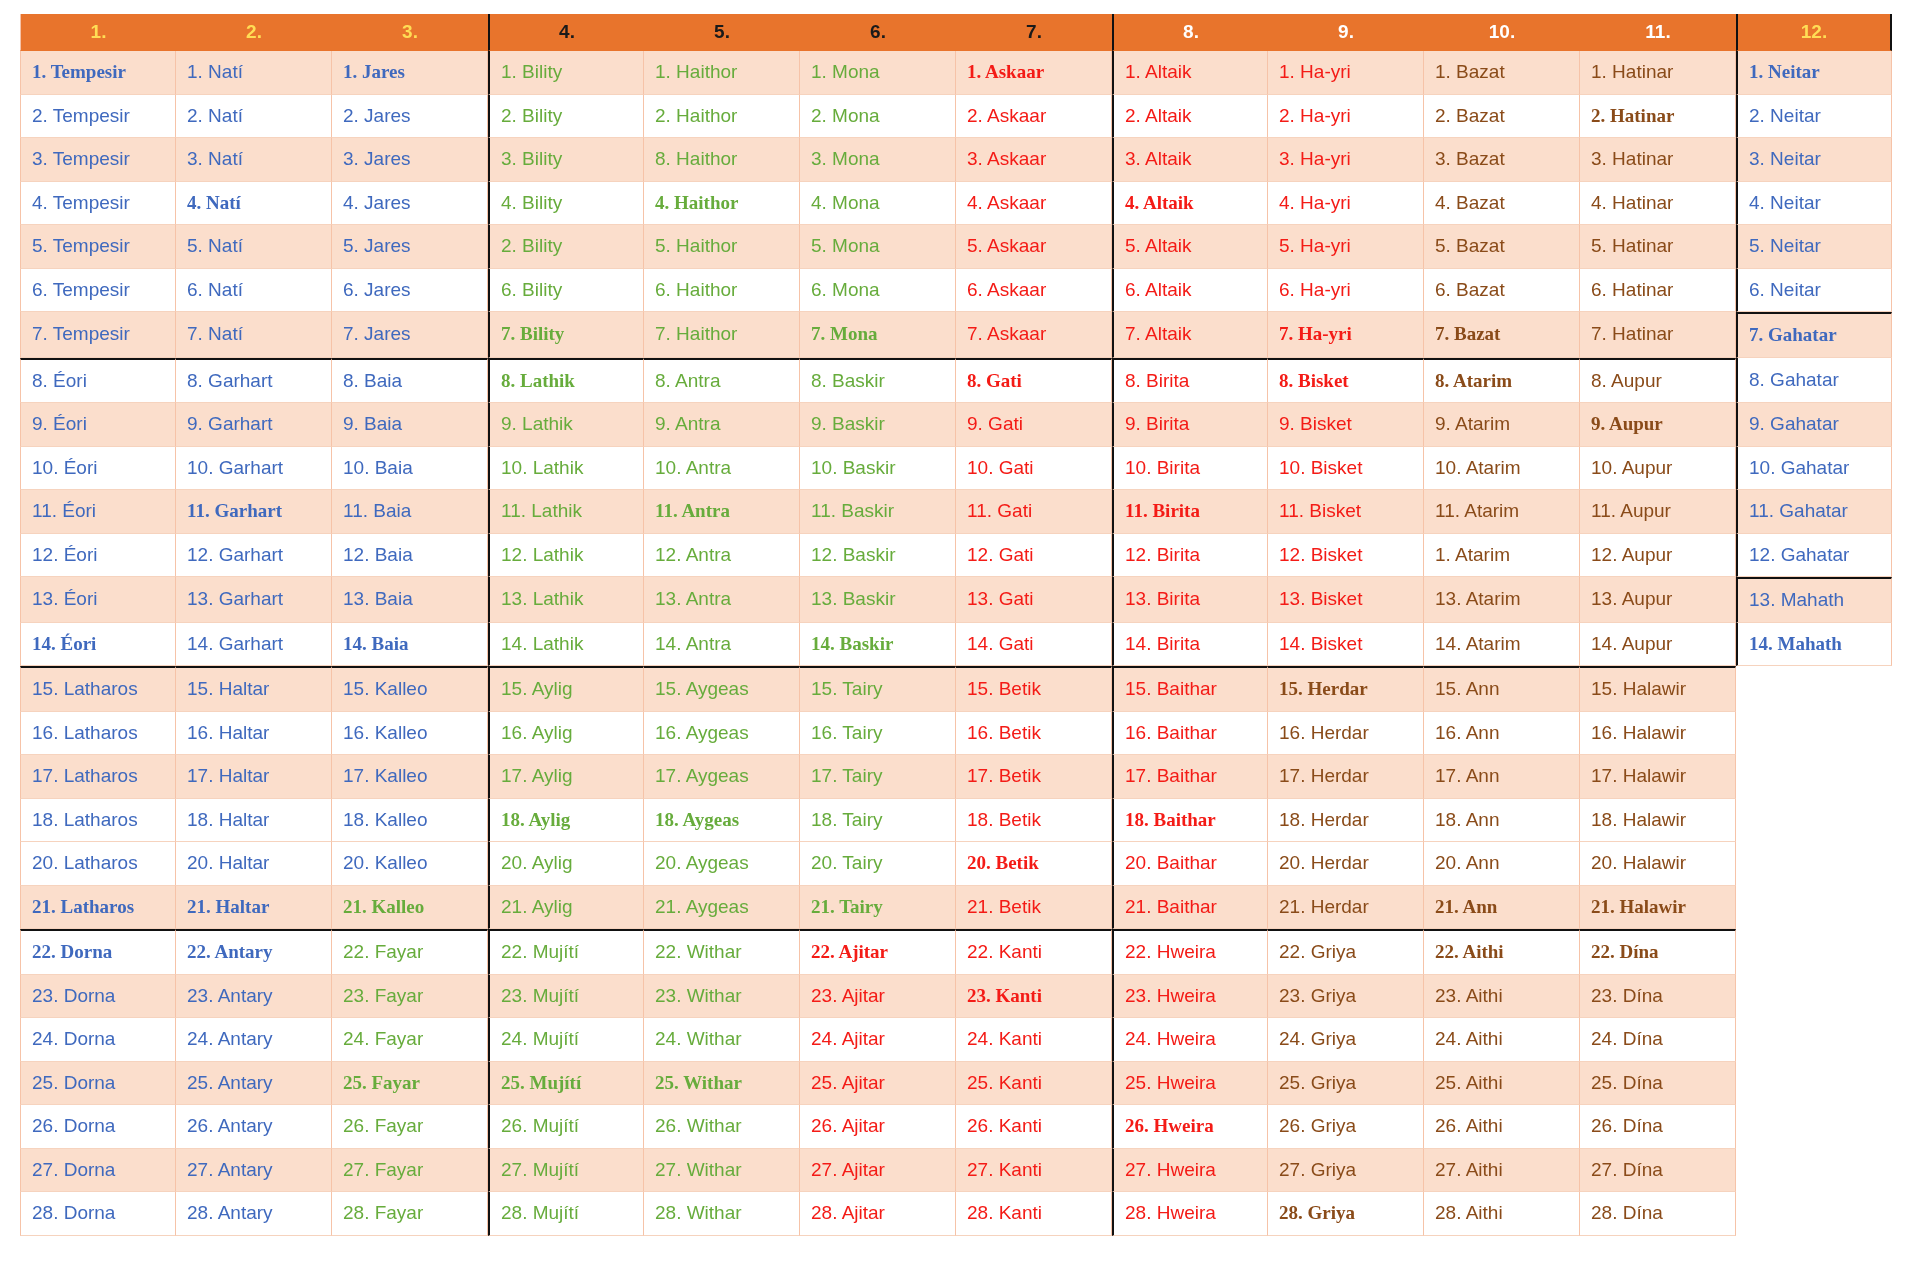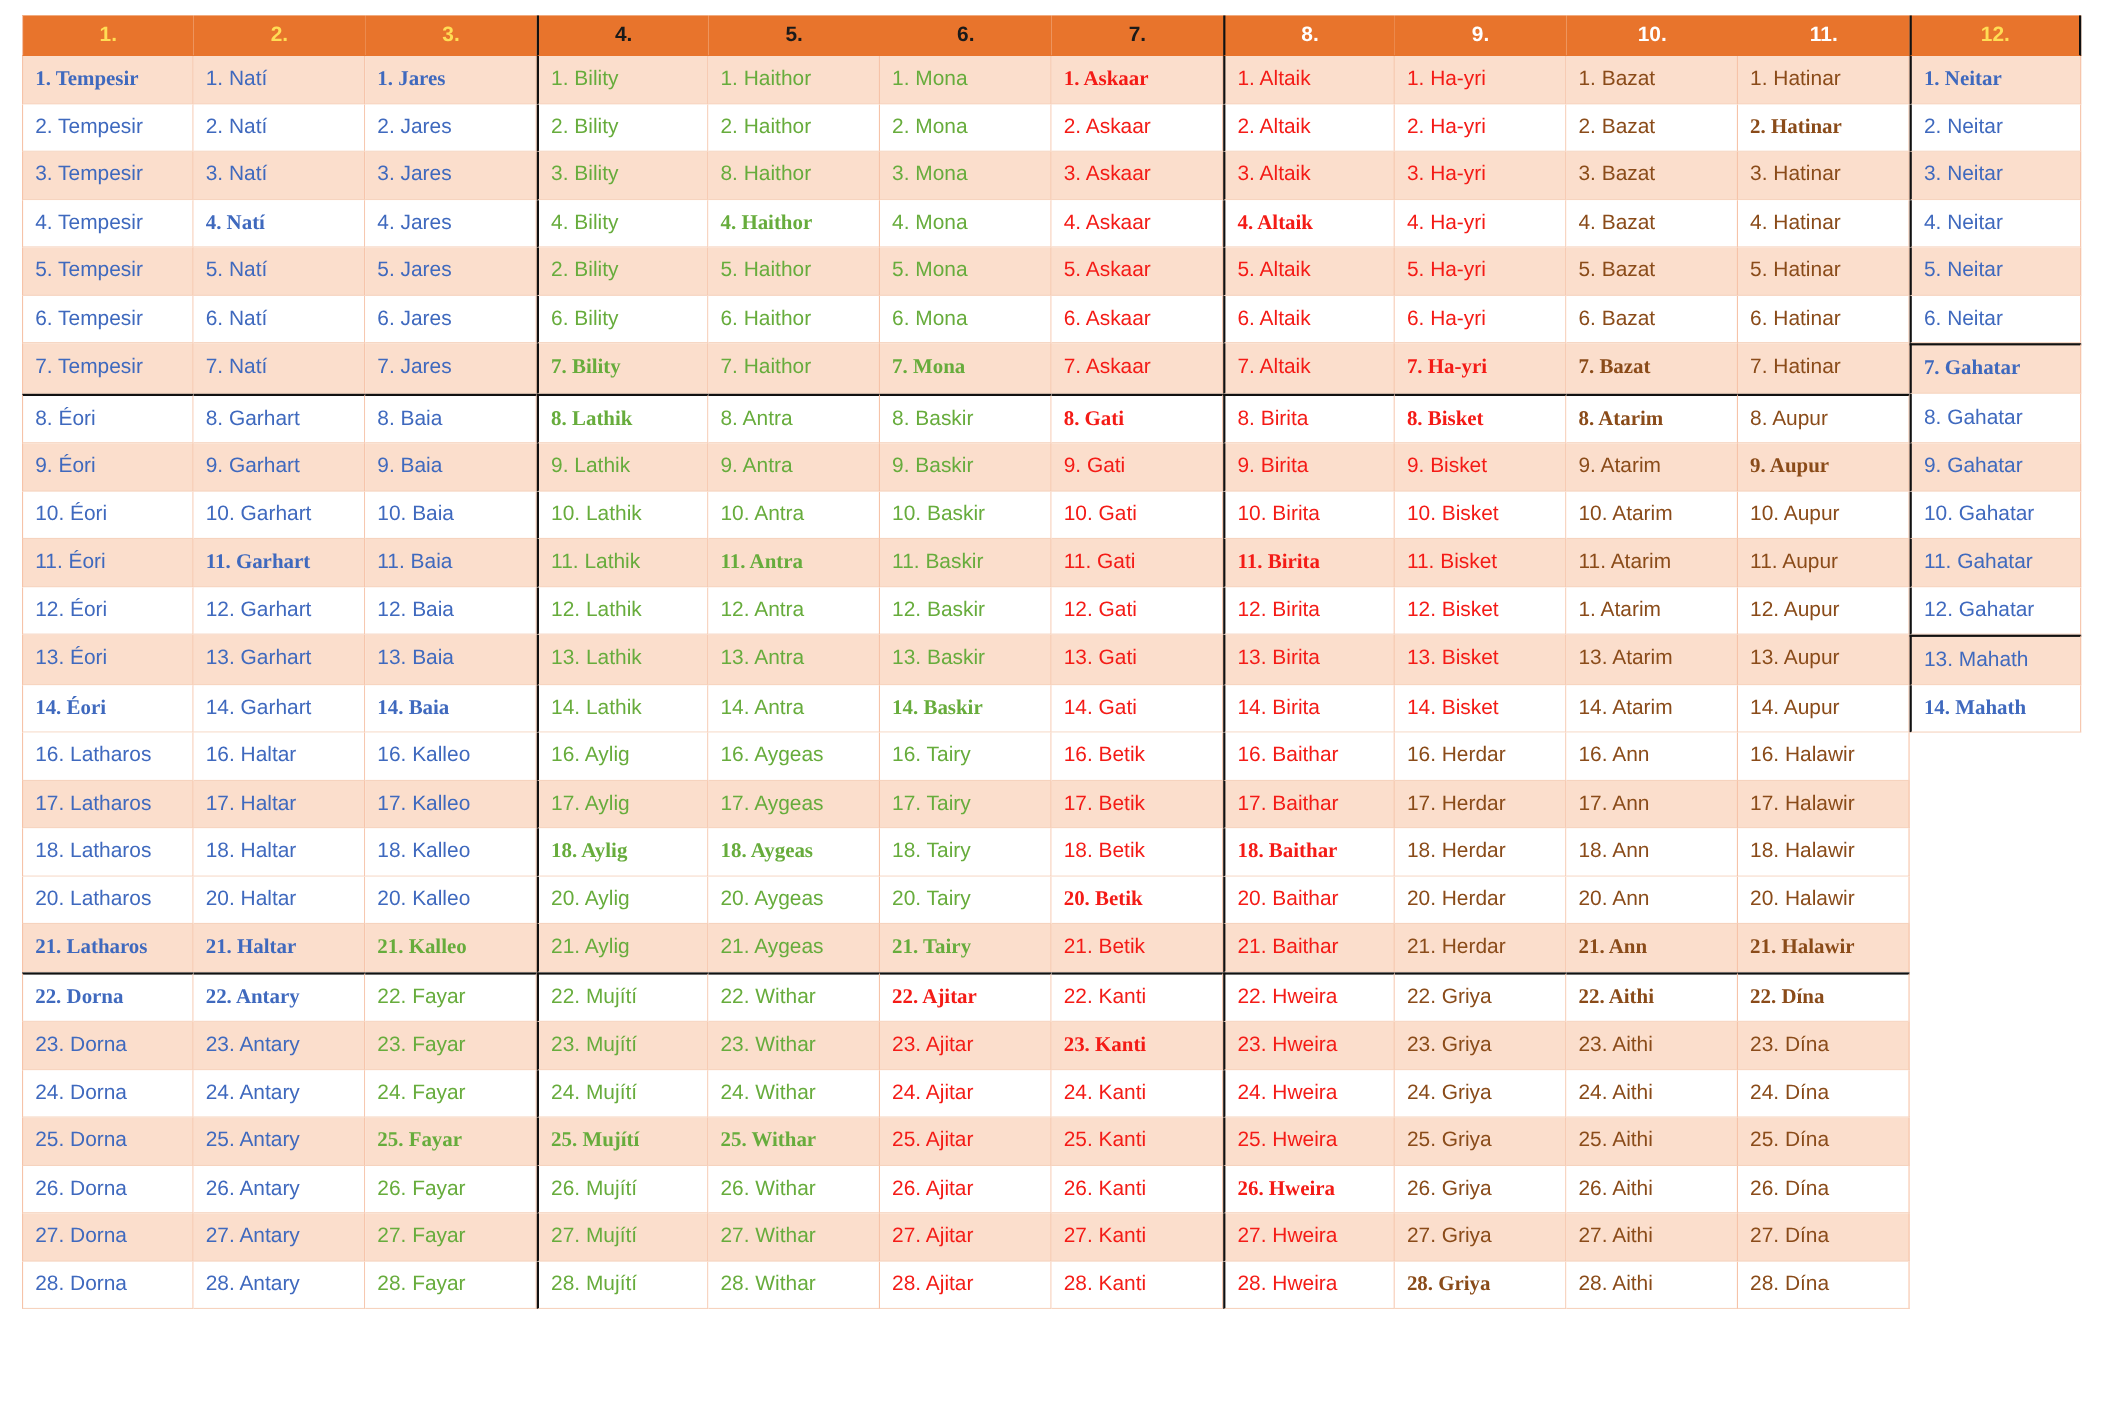--- a/index.html
+++ b/index.html
@@ -282,20 +282,34 @@
           <td class="cell plain t-green">14. Antra</td>
           <td class="cell plain t-green bold">14. Baskir</td>
           <td class="cell plain t-red">14. Gati</td>
           <td class="cell plain t-red gleft">14. Birita</td>
           <td class="cell plain t-red">14. Bisket</td>
           <td class="cell plain t-brown">14. Atarim</td>
           <td class="cell plain t-brown">14. Aupur</td>
           <td class="cell plain t-blue bold gleft gright gbot">14. Mahath</td>
         </tr>
         <tr>
+          <td class="cell shade t-blue firstcol gtop">15. Latharos</td>
+          <td class="cell shade t-blue gtop">15. Haltar</td>
+          <td class="cell shade t-blue gtop">15. Kalleo</td>
+          <td class="cell shade t-green gleft gtop">15. Aylig</td>
+          <td class="cell shade t-green gtop">15. Aygeas</td>
+          <td class="cell shade t-green gtop">15. Tairy</td>
+          <td class="cell shade t-red gtop">15. Betik</td>
+          <td class="cell shade t-red gleft gtop">15. Baithar</td>
+          <td class="cell shade t-brown bold gtop">15. Herdar</td>
+          <td class="cell shade t-brown gtop">15. Ann</td>
+          <td class="cell shade t-brown gtop">15. Halawir</td>
+          <td class="cell empty"></td>
+        </tr>
+        <tr>
           <td class="cell plain t-blue firstcol">16. Latharos</td>
           <td class="cell plain t-blue">16. Haltar</td>
           <td class="cell plain t-blue">16. Kalleo</td>
           <td class="cell plain t-green gleft">16. Aylig</td>
           <td class="cell plain t-green">16. Aygeas</td>
           <td class="cell plain t-green">16. Tairy</td>
           <td class="cell plain t-red">16. Betik</td>
           <td class="cell plain t-red gleft">16. Baithar</td>
           <td class="cell plain t-brown">16. Herdar</td>
           <td class="cell plain t-brown">16. Ann</td>

